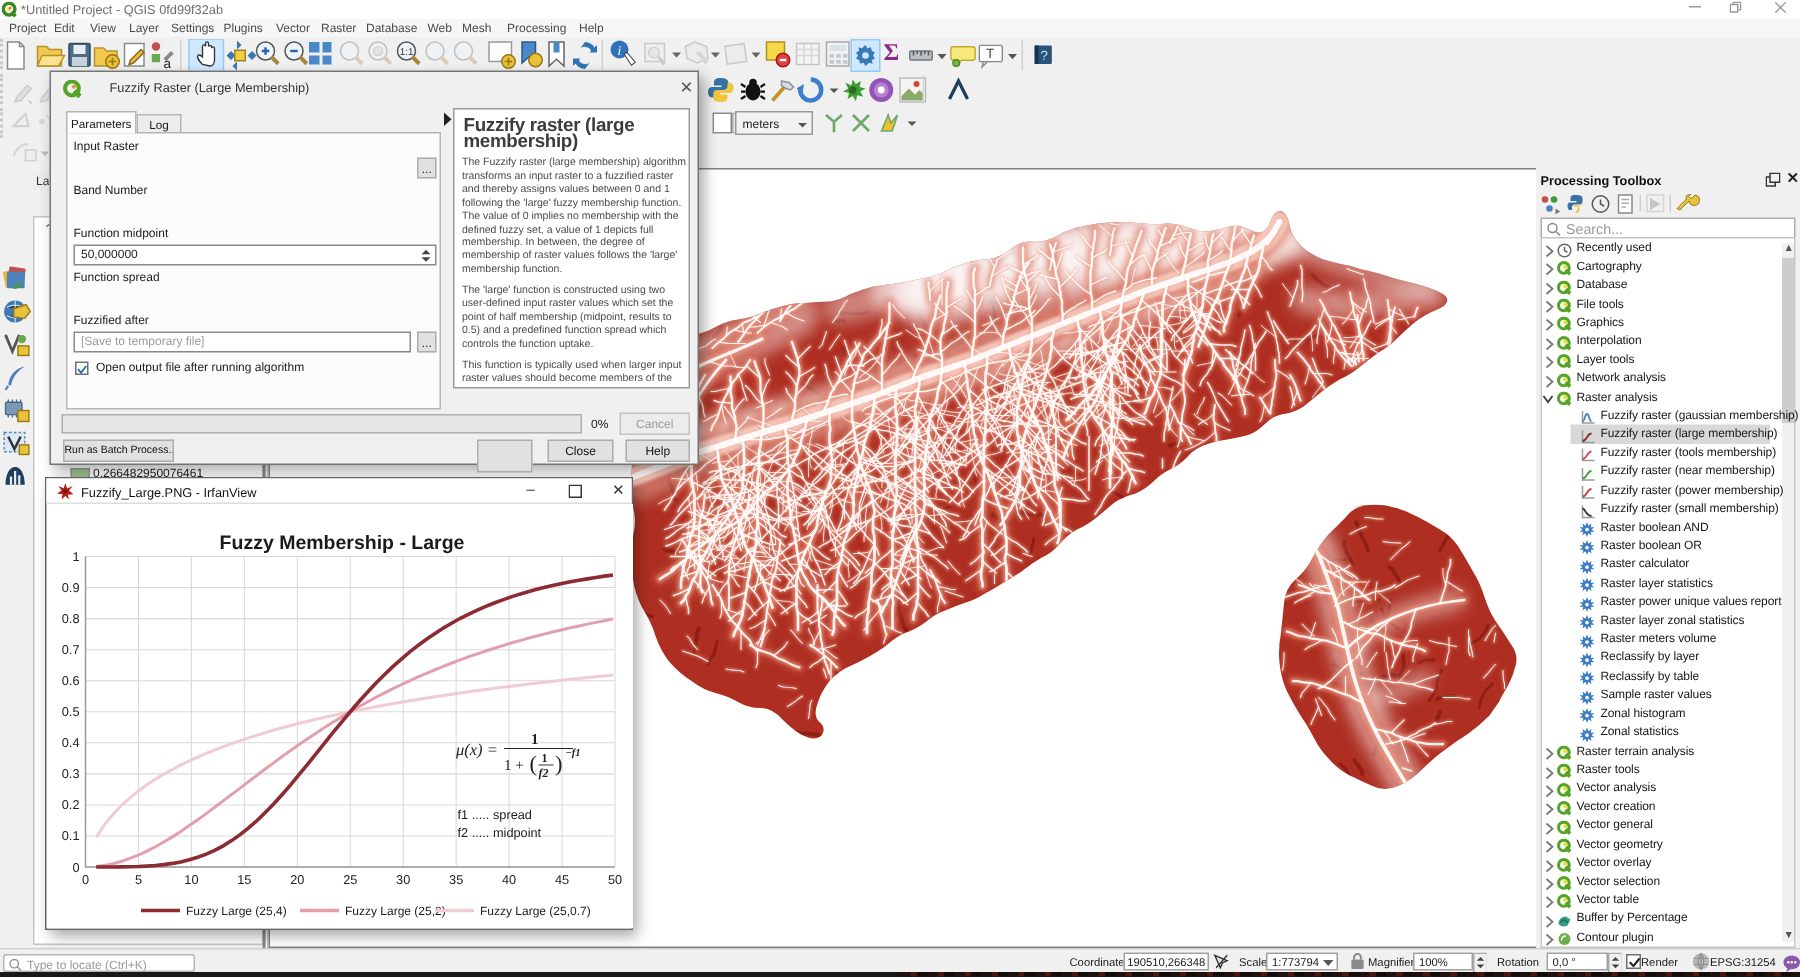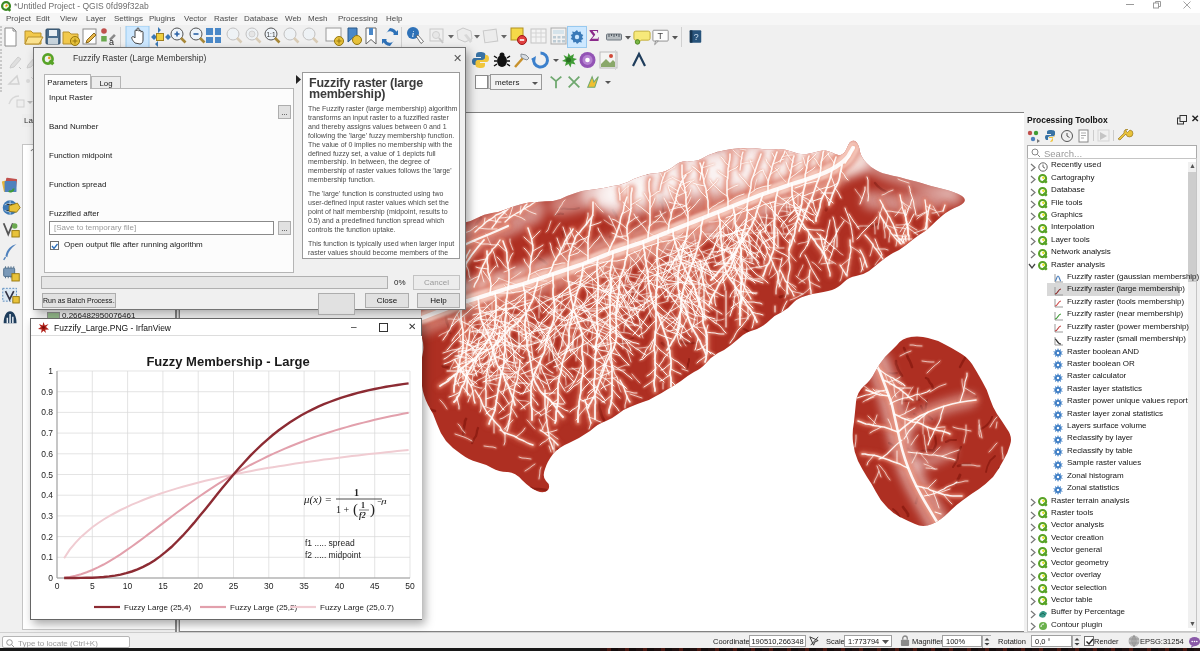--- a/index.html
+++ b/index.html
@@ -703,21 +703,21 @@
 <span class="abs treelbl" style="left:1067px;top:396.2px">Raster power unique values report</span>
 <svg class="abs" style="left:1053px;top:410.1px" width="10" height="10" viewBox="0 0 20 20">
       <path d="M10 0l2 5 4-3-1 5h5l-4 3 4 3h-5l1 5-4-3-2 5-2-5-4 3 1-5H0l4-3-4-3h5L4 2l4 3z" fill="#3b7cc4"></path>
       <circle cx="10" cy="10" r="2.5" fill="#fff"></circle>
     </svg>
 <span class="abs treelbl" style="left:1067px;top:408.6px">Raster layer zonal statistics</span>
 <svg class="abs" style="left:1053px;top:422.52px" width="10" height="10" viewBox="0 0 20 20">
       <path d="M10 0l2 5 4-3-1 5h5l-4 3 4 3h-5l1 5-4-3-2 5-2-5-4 3 1-5H0l4-3-4-3h5L4 2l4 3z" fill="#3b7cc4"></path>
       <circle cx="10" cy="10" r="2.5" fill="#fff"></circle>
     </svg>
-<span class="abs treelbl" style="left:1067px;top:421.0px">Layers surface volume</span>
+<span class="abs treelbl" style="left:1067px;top:421.0px">Raster meters volume</span>
 <svg class="abs" style="left:1053px;top:434.94px" width="10" height="10" viewBox="0 0 20 20">
       <path d="M10 0l2 5 4-3-1 5h5l-4 3 4 3h-5l1 5-4-3-2 5-2-5-4 3 1-5H0l4-3-4-3h5L4 2l4 3z" fill="#3b7cc4"></path>
       <circle cx="10" cy="10" r="2.5" fill="#fff"></circle>
     </svg>
 <span class="abs treelbl" style="left:1067px;top:433.4px">Reclassify by layer</span>
 <svg class="abs" style="left:1053px;top:447.36px" width="10" height="10" viewBox="0 0 20 20">
       <path d="M10 0l2 5 4-3-1 5h5l-4 3 4 3h-5l1 5-4-3-2 5-2-5-4 3 1-5H0l4-3-4-3h5L4 2l4 3z" fill="#3b7cc4"></path>
       <circle cx="10" cy="10" r="2.5" fill="#fff"></circle>
     </svg>
 <span class="abs treelbl" style="left:1067px;top:445.9px">Reclassify by table</span>
@@ -910,20 +910,26 @@
  <span class="abs" style="left:419px;top:4px;font-size:11px;color:#555">✕</span>
 
  <div class="abs" style="left:10px;top:26px;width:47px;height:15px;background:#fcfcfc;border:1px solid #b5b5b5;border-bottom:none;z-index:2;text-align:center;font-size:7.8px;padding-top:3px">Parameters</div>
  <div class="abs" style="left:57px;top:28px;width:30px;height:13px;background:#ececec;border:1px solid #b5b5b5;border-bottom:none;text-align:center;font-size:7.8px;padding-top:2px">Log</div>
 
  <div class="abs" style="left:10px;top:40px;width:250px;height:185px;background:#fcfcfc;border:1px solid #b5b5b5">
   <span class="abs" style="left:4px;top:4px;font-size:8px">Input Raster</span>
   <div class="btn" style="left:233px;top:16px;width:13px;height:14px;font-size:8px;padding-top:2px">...</div>
   <span class="abs" style="left:4px;top:33px;font-size:8px">Band Number</span>
   <span class="abs" style="left:4px;top:62px;font-size:8px">Function midpoint</span>
+  <div class="abs" style="left:4px;top:74px;width:242px;height:14px;background:#fff;border:1px solid #8a8a8a">
+    <span style="position:absolute;left:4px;top:1px;font-size:8px">50,000000</span>
+    <svg style="position:absolute;right:1px;top:1px" width="9" height="11">
+          <path d="M1 4.5l3-3 3 3zM1 6.5l3 3 3-3z" fill="#444"></path>
+        </svg>
+  </div>
   <span class="abs" style="left:4px;top:91px;font-size:8px">Function spread</span>
   <span class="abs" style="left:4px;top:120px;font-size:8px">Fuzzified after</span>
   <div class="abs" style="left:4px;top:132px;width:225px;height:14px;background:#fff;border:1px solid #8a8a8a">
     <span style="position:absolute;left:4px;top:1px;font-size:8px;color:#9a9a9a">[Save to temporary file]</span>
   </div>
   <div class="btn" style="left:233px;top:132px;width:13px;height:14px;font-size:8px;padding-top:2px">...</div>
   <div class="abs" style="left:5px;top:152px;width:9px;height:9px;background:#fff;border:1px solid #707070"><svg width="8" height="8">
           <path d="M1 4l2 2.5L6.5 2" stroke="#2a6ebb" stroke-width="1.3" fill="none"></path>
         </svg></div>
   <span class="abs" style="left:19px;top:151px;font-size:8px">Open output file after running algorithm</span>

